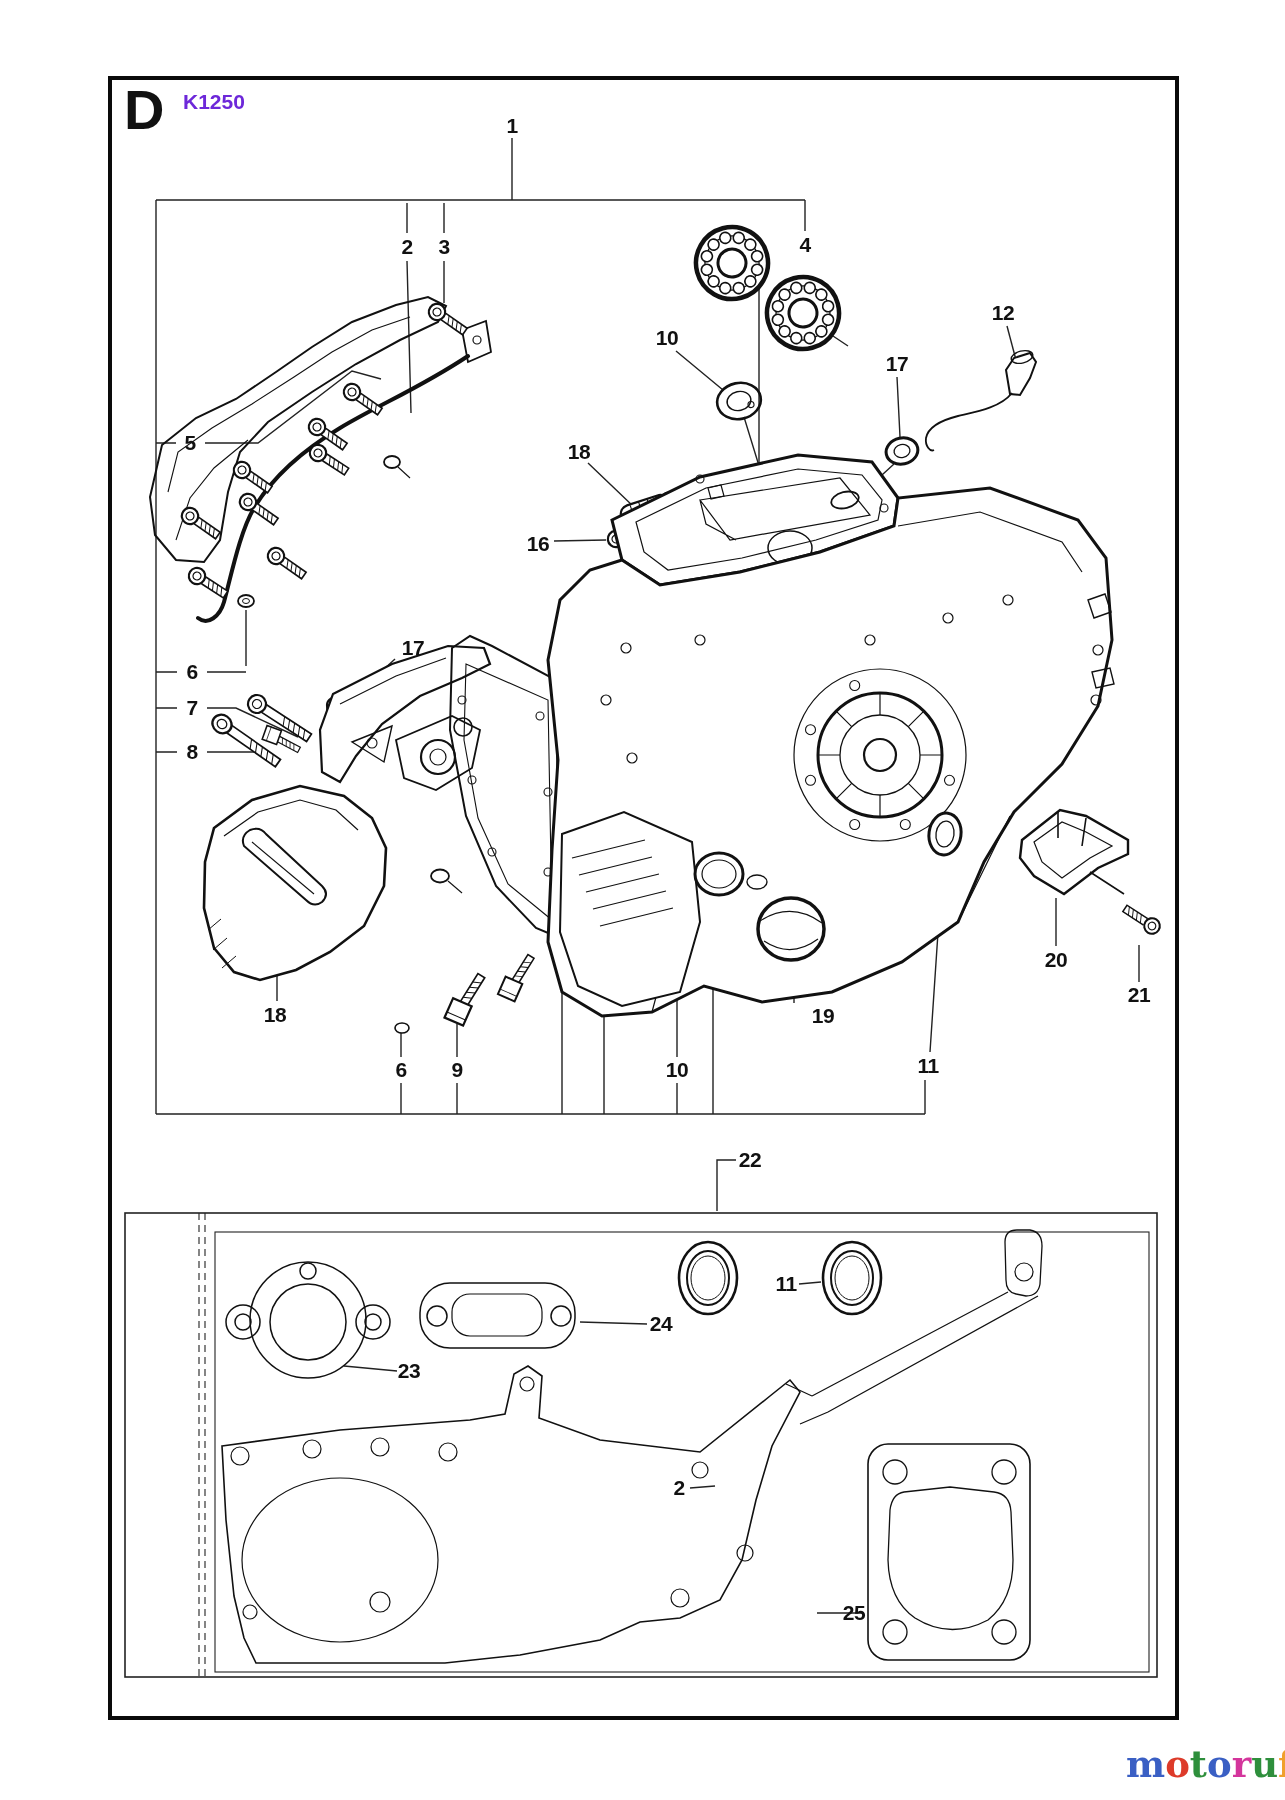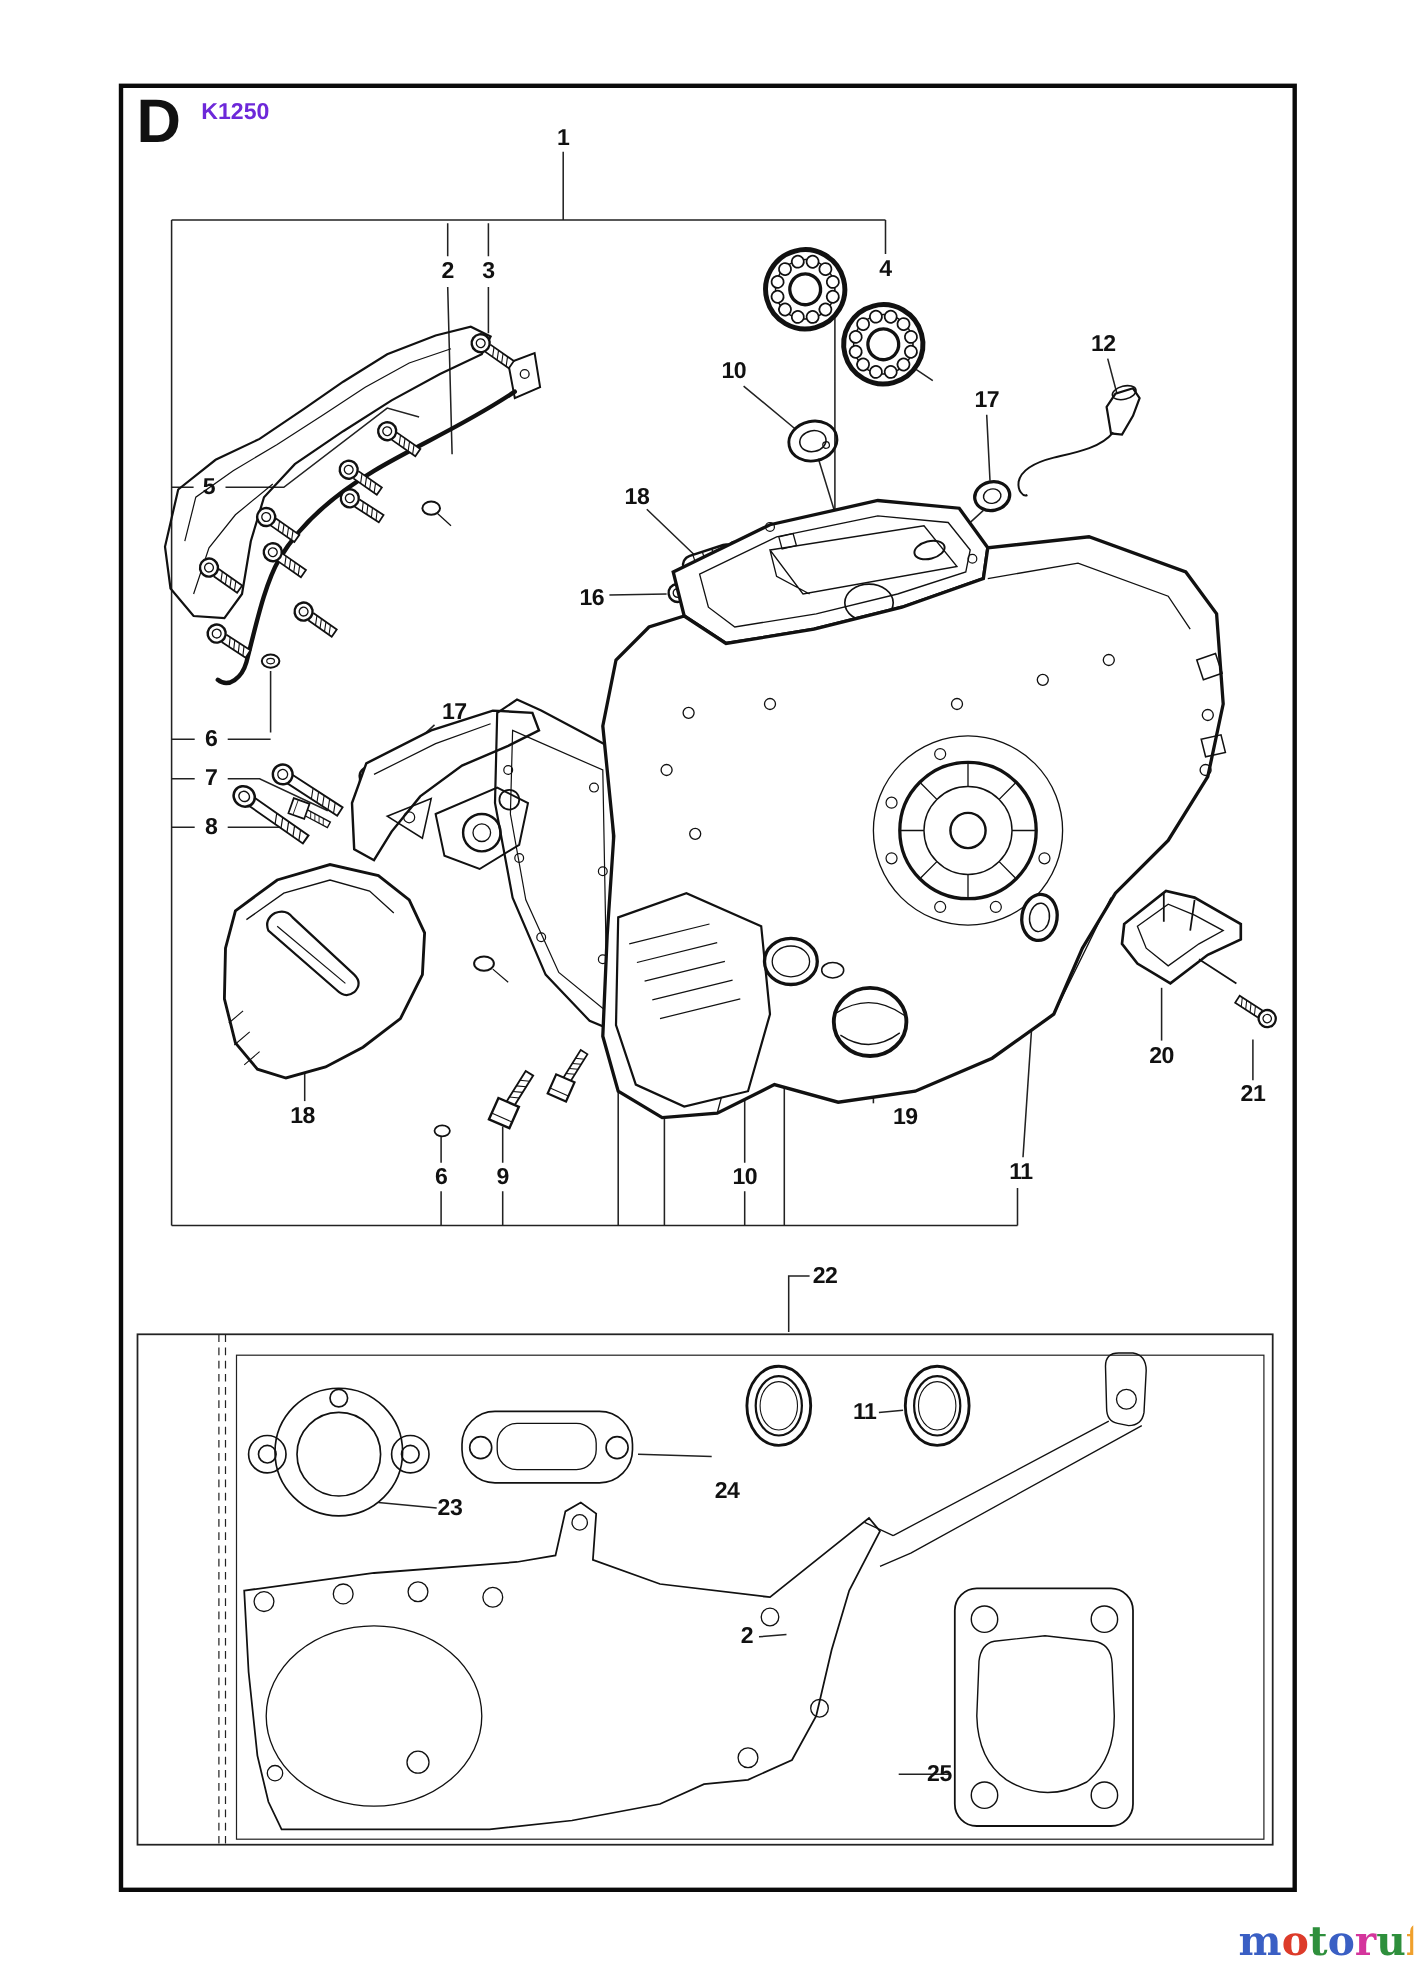--- a/index.html
+++ b/index.html
@@ -360,21 +360,21 @@
       <div class="callout" style="left: 1056px; top: 960px;">20</div>
       <div class="callout" style="left: 1139px; top: 995px;">21</div>
       <div class="callout" style="left: 275px; top: 1015px;">18</div>
       <div class="callout" style="left: 823px; top: 1016px;">19</div>
       <div class="callout" style="left: 401px; top: 1070px;">6</div>
       <div class="callout" style="left: 457px; top: 1070px;">9</div>
       <div class="callout" style="left: 677px; top: 1070px;">10</div>
       <div class="callout" style="left: 928px; top: 1066px;">11</div>
       <div class="callout" style="left: 750px; top: 1160px;">22</div>
       <div class="callout" style="left: 786px; top: 1284px;">11</div>
-      <div class="callout" style="left: 661px; top: 1324px; margin-top: 32px;">24</div>
+      <div class="callout" style="left: 661px; top: 1324px;">24</div>
       <div class="callout" style="left: 409px; top: 1371px;">23</div>
       <div class="callout" style="left: 679px; top: 1488px;">2</div>
       <div class="callout" style="left: 806px; top: 1613px; margin-left: 48px;">25</div>
     </div>
 
   <div id="watermark">
     <span><span style="color: rgb(58, 95, 196);">m</span><span style="color: rgb(221, 59, 42);">o</span><span style="color: rgb(46, 143, 60);">t</span><span style="color: rgb(58, 95, 196);">o</span><span style="color: rgb(212, 53, 156);">r</span><span style="color: rgb(46, 143, 60);">u</span><span style="color: rgb(240, 160, 44);">f</span></span>
   </div>
 
 </div>

